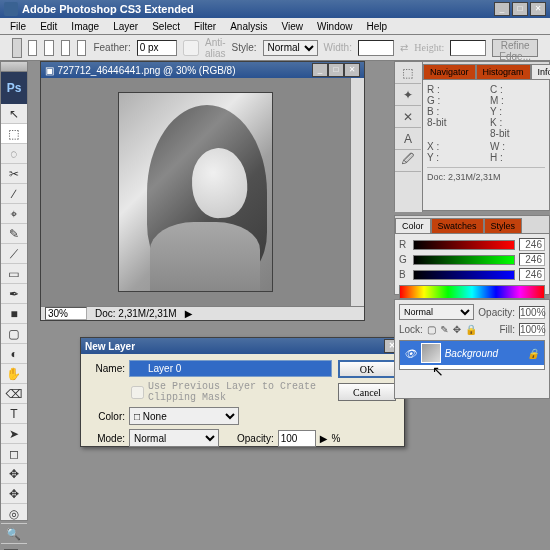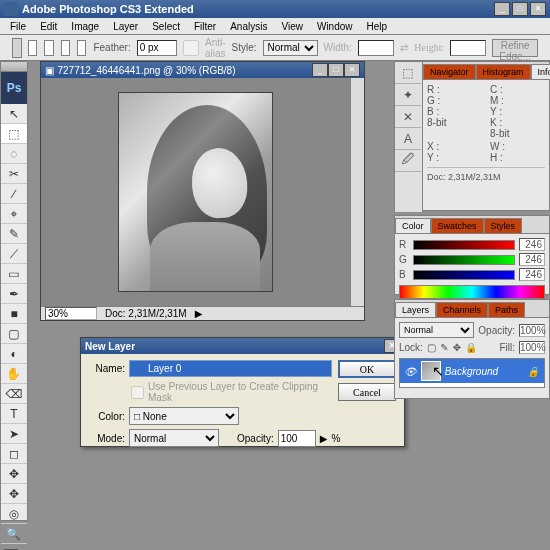--- a/index.html
+++ b/index.html
@@ -35,33 +35,33 @@
 
 .doc-window { position: absolute; left: 40px; top: 0; width: 325px; height: 260px; background: #888; border: 1px solid #404040; }
 .doc-title { height: 16px; background: linear-gradient(to bottom,#4a6ea0,#2a5290); color: #fff; display: flex; align-items: center; padding: 0 4px; font-size: 10px; }
 .doc-title .t { flex: 1; }
 .doc-canvas { position: absolute; top: 16px; left: 0; right: 14px; bottom: 14px; background: #888888; display: flex; align-items: center; justify-content: center; }
 .image { width: 155px; height: 200px; background: linear-gradient(135deg,#b0b0b0 0%, #e8e8e8 35%, #a0a0a0 60%, #808080 100%); border: 1px solid #404040; position: relative; overflow: hidden; }
 .face { position:absolute; left:48%; top:28%; width:55px; height:70px; background:radial-gradient(circle at 40% 35%, #f0f0f0, #c5c5c5); border-radius:50% 50% 45% 45%; transform:rotate(-5deg);}
 .hair { position:absolute; left:18%; top:6%; width:120px; height:175px; background:linear-gradient(135deg,#555 0%,#888 30%,#505050 60%,#3a3a3a 100%); border-radius:55% 55% 30% 35%;}
 .body{position:absolute; left:20%; top:65%; width:110px; height:70px; background:linear-gradient(#a8a8a8,#888); border-radius:40% 40% 0 0;}
 .doc-status { position: absolute; bottom: 0; left: 0; right: 0; height: 14px; background: #e0e0e0; border-top: 1px solid #808080; display: flex; align-items: center; gap: 8px; padding: 0 4px; font-size: 9px; }
-.doc-status .zoom { width: 52px; border: 1px inset #aaa; padding: 0 2px; background: #fff; }
+.doc-status .zoom { width: 42px; border: 1px inset #aaa; padding: 0 2px; background: #fff; }
 .scroll-v { position: absolute; right: 0; top: 16px; bottom: 14px; width: 14px; background: #dcdcdc; border-left: 1px solid #808080;}
 
 .dialog { position: absolute; left: 80px; top: 276px; width: 325px; height: 110px; background: #ece9d8; border: 1px solid #404040; box-shadow: 2px 2px 4px rgba(0,0,0,0.4); }
 .dlg-title { height: 16px; background: linear-gradient(to bottom,#4a6ea0,#2a5290); color: #fff; display: flex; align-items: center; padding: 0 4px; font-size: 10px; font-weight: bold;}
 .dlg-title .t{flex:1;}
 .dlg-body { padding: 6px 8px; position: relative; }
 .dlg-row { display: flex; align-items: center; margin-bottom: 4px; gap: 4px; }
 .dlg-row label { width: 36px; text-align: right; }
 .dlg-row input[type=text] { flex: 1; height: 17px; border: 1px solid #7a9dc9; padding: 0 18px; background: #fff; }
 .dlg-row input.layer-name { background: #316ac5; color: #fff; }
 .dlg-row input[type=checkbox]{ margin-left: 42px; }
-.chk-label{ color: #999; }
+.chk-label{ color: #999; font-family: Liberation Mono, monospace; }
 .dlg-row select { width: 90px; height: 18px; border: 1px solid #808080; }
 .dlg-row .opa-input { width: 38px; height: 17px; border: 1px solid #808080; padding: 0 2px; }
 .dlg-btns { position: absolute; right: 8px; top: 6px; width: 58px; display: flex; flex-direction: column; gap: 5px;}
 .dlg-btn { height: 18px; border: 1px solid #707070; background: linear-gradient(#fdfdfd,#e0e0e0); font-size: 10px; cursor: pointer; font-family: Liberation Serif, serif; }
 .dlg-btn.ok { border: 2px solid #3a6aab; }
 
 .panels { position: absolute; right: 0; top: 0; width: 156px; bottom: 0; }
 .pgroup { background: #e8e8e8; border: 1px solid #808080; margin-bottom: 4px; }
 .ptabs { height: 18px; display: flex; background: #d8d8d8; border-bottom: 1px solid #808080; align-items: flex-end;}
 .ptab { padding: 2px 6px; border: 1px solid #808080; border-bottom: none; background: #c2410c; font-size: 9px; cursor: pointer; margin-top: 2px;}
@@ -280,25 +280,20 @@
         <div class="crow">
             <span>B</span>
             <div class="cslide b"></div>
             <div class="cval">246</div>
           </div>
         <div class="spectrum"></div>
       </div>
     </div>
 
     <div class="pgroup" style="height:100px;">
-      <div class="ptabs">
-        <div class="ptab active">Layers</div>
-        <div class="ptab">Channels</div>
-        <div class="ptab">Paths</div>
-      </div>
       <div class="pbody">
         <div class="lay-top">
           <select><option>Normal</option></select>
           <span>Opacity:</span>
           <span class="cval">100%</span>
         </div>
         <div class="lay-mid">
           <span>Lock:</span>
           <span>▢</span>
           <span>✎</span>

